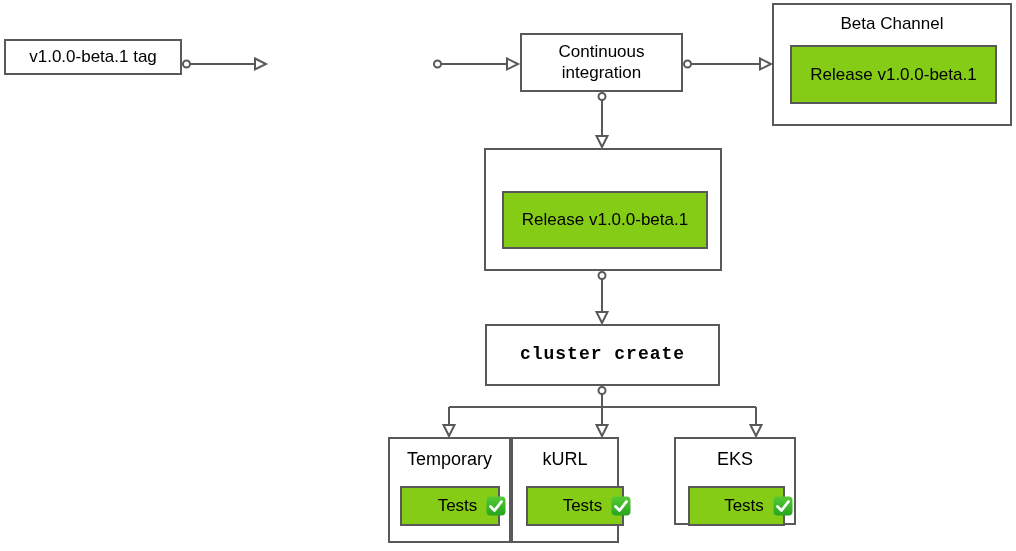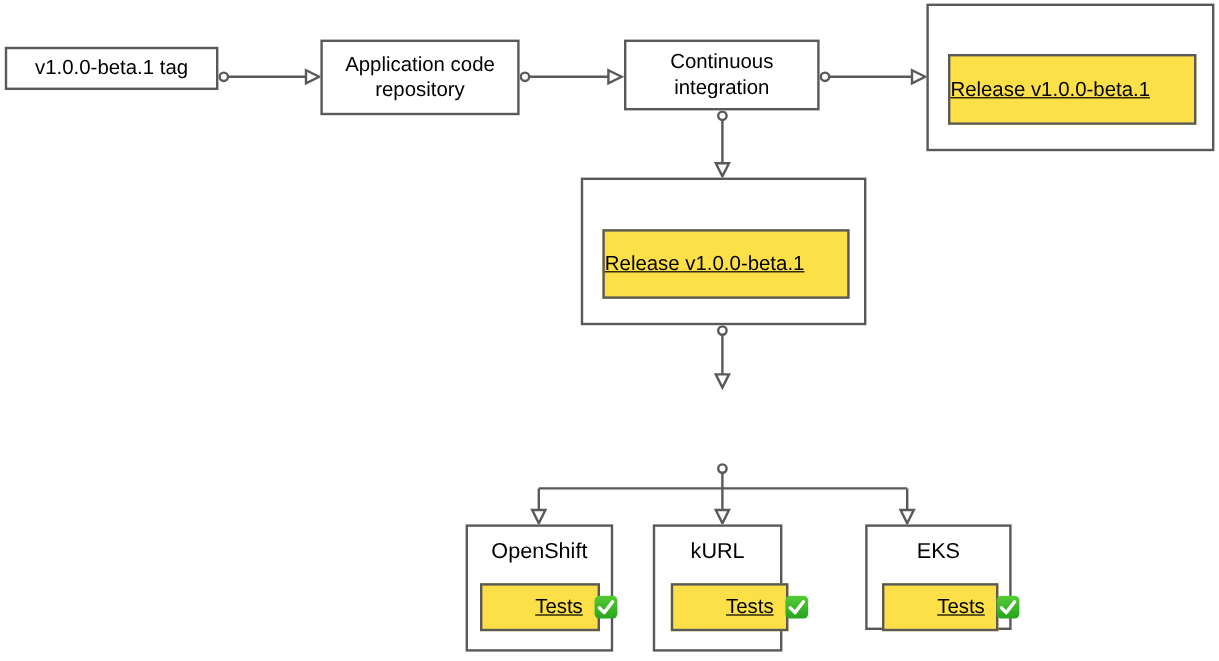--- a/index.html
+++ b/index.html
@@ -36,28 +36,27 @@
     border: 2px solid #595959;
   }
   .group .group-title {
     text-align: center;
     font-size: 17px;
     padding-top: 9px;
   }
   .group .inner {
     position: absolute;
     box-sizing: border-box;
-    background: #fde047;
+    background: #84cc16;
     border: 2px solid #595959;
     display: flex;
     align-items: center;
-    justify-content: flex-start;
+    justify-content: center;
     text-align: center;
     font-size: 17px;
-    text-decoration: underline;
   }
   
   .n-tag   { left: 4px;   top: 39px; width: 178px; height: 36px; }
   .n-repo  { left: 267px; top: 33px; width: 166px; height: 63px; }
   .n-repo span { max-width: 140px; display: inline-block; }
   .n-ci    { left: 520px; top: 33px; width: 163px; height: 59px; align-items: center; }
   .n-ci span { max-width: 110px; display: inline-block; }
   
   .g-beta  { left: 772px; top: 3px;   width: 240px; height: 123px; }
   .g-beta .inner { left: 16px; top: 40px; width: 207px; height: 59px; }
@@ -69,23 +68,23 @@
     font-family: "Liberation Mono", "DejaVu Sans Mono", monospace;
     font-weight: bold;
     font-size: 18px;
     letter-spacing: 1px;
   }
   
   .g-test { }
   .g-test .group-title { font-size: 18px; padding-top: 10px; }
   .g-os   { left: 388px; top: 437px; width: 123px; height: 106px; }
   .g-os .inner   { left: 10px; top: 47px; width: 100px; height: 40px; }
-  .g-kurl { left: 544px; top: 437px; width: 108px; height: 106px; }
+  .g-kurl { left: 511px; top: 437px; width: 108px; height: 106px; }
   .g-kurl .inner { left: 13px; top: 47px; width: 98px;  height: 40px; }
-  .g-eks  { left: 721px; top: 437px; width: 122px; height: 88px; }
+  .g-eks  { left: 674px; top: 437px; width: 122px; height: 88px; }
   .g-eks .inner  { left: 12px; top: 47px; width: 97px;  height: 40px; }
   .tests-row {
     display: flex;
     align-items: center;
     justify-content: center;
     gap: 9px;
     padding-left: 44px;
   }
   .check-icon { display: inline-block; width: 20px; height: 20px; }
 </style>
@@ -132,43 +131,44 @@
       <path d="M443.5,425 L449,436 L454.5,425 Z" fill="#ffffff"></path>
       <path d="M596.5,425 L602,436 L607.5,425 Z" fill="#ffffff"></path>
       <path d="M750.5,425 L756,436 L761.5,425 Z" fill="#ffffff"></path>
     </g>
   </svg>
 
   <div class="node n-tag">
     <span>v1.0.0-beta.1 tag</span>
   </div>
 
-  <div class="node n-repo">
-    <span>Application code repository</span>
-  </div>
 
   <div class="node n-ci">
     <span>Continuous integration</span>
   </div>
 
   <div class="group g-beta">
+    <div class="group-title">Beta Channel</div>
     <div class="inner">
       <span>Release v1.0.0-beta.1</span>
     </div>
   </div>
 
   <div class="group g-temp">
     <div class="inner">
       <span>Release v1.0.0-beta.1</span>
     </div>
   </div>
 
+  <div class="node n-cluster">
+    <span>cluster create</span>
+  </div>
 
   <div class="group g-test g-os">
-    <div class="group-title">OpenShift</div>
+    <div class="group-title">Temporary</div>
     <div class="inner tests-row">
       <span>Tests</span>
       <span class="check-icon">
         <svg width="20" height="20" viewBox="0 0 20 20">
           <defs>
             <linearGradient id="ckg1" x1="0" y1="0" x2="0" y2="1">
               <stop offset="0" stop-color="#55cb35"></stop>
               <stop offset="1" stop-color="#27a41e"></stop>
             </linearGradient>
           </defs>

